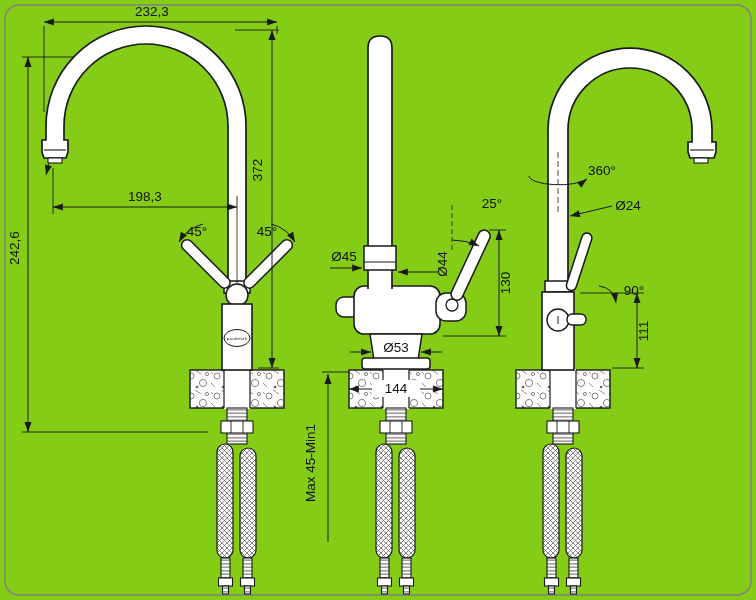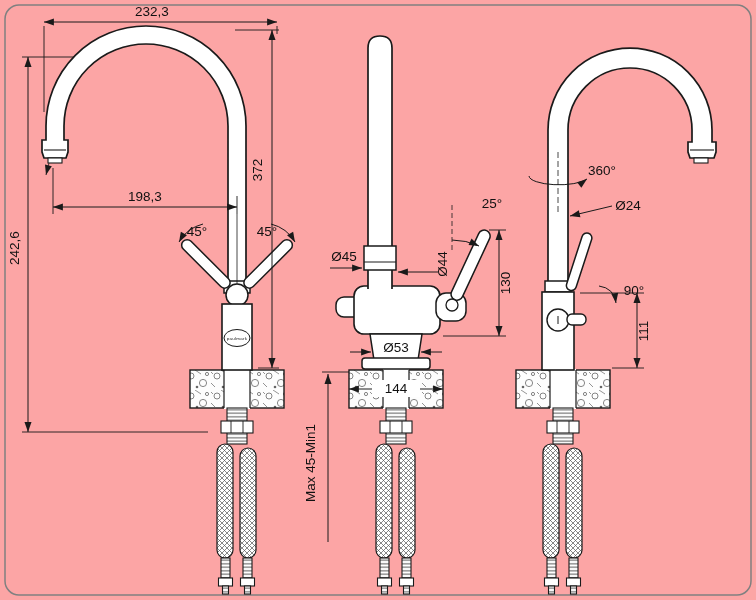--- a/index.html
+++ b/index.html
@@ -1,16 +1,16 @@
 <!DOCTYPE html>
 <html><head>
 <meta charset="utf-8">
 <style>
   html,body{margin:0;padding:0;background:#fff;}
-  .canvas{width:756px;height:600px;position:relative;background:#fca5a5;overflow:hidden;}
+  .canvas{width:756px;height:600px;position:relative;background:#84cc16;overflow:hidden;}
   svg{display:block;}
   text{font-family:"Liberation Sans","DejaVu Sans",sans-serif;}
   .dim{font-size:13.5px;fill:#111;text-anchor:middle;stroke:none;}
   .logo{font-size:4.4px;fill:#222;text-anchor:middle;stroke:none;letter-spacing:.3px;}
   .ext{stroke:#1a1a1a;stroke-width:.9;fill:none;}
   .dln{stroke:#1a1a1a;stroke-width:1;fill:none;}
   .thin{stroke:#1a1a1a;stroke-width:.8;fill:none;}
 </style>
 </head>
 <body>

